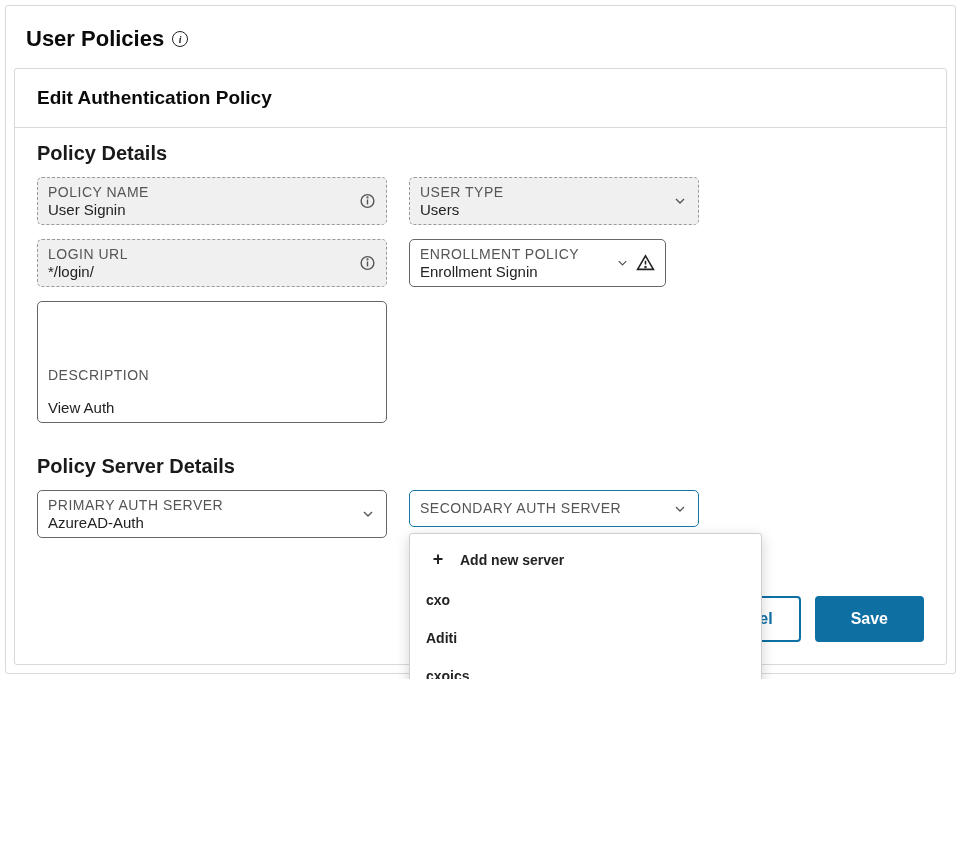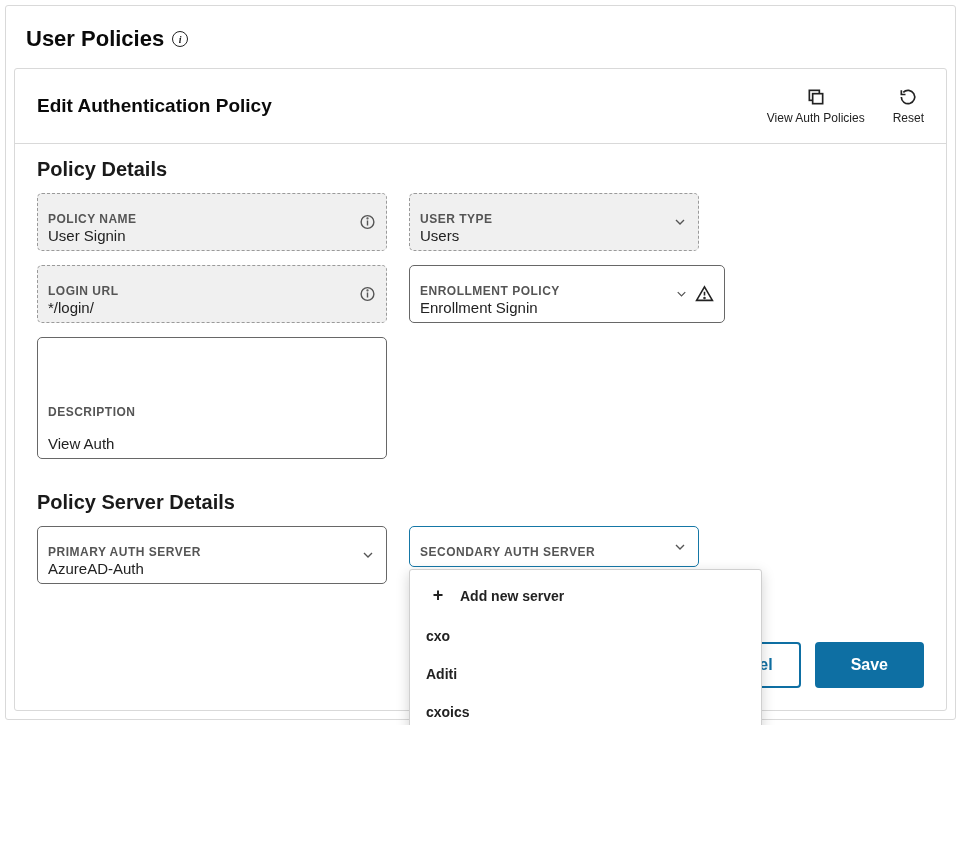--- a/index.html
+++ b/index.html
@@ -12,27 +12,27 @@
 .panel-head { display: flex; align-items: center; justify-content: space-between; border-bottom: 1px solid #d9d9d9; padding: 18px 22px; }
 .panel-head h2 { font-size: 19px; font-weight: 700; color: #0a0a0a; }
 .actions { display: flex; gap: 28px; align-items: flex-start; }
 .action { display: flex; flex-direction: column; align-items: center; cursor: pointer; font-size: 12px; color: #222; gap: 4px; }
 .action .icon { width: 20px; height: 20px; display: flex; align-items: center; justify-content: center; }
 .section { padding: 14px 22px 4px 22px; }
 .section-title { font-size: 20px; font-weight: 700; margin-bottom: 12px; }
 .row { display: flex; gap: 22px; margin-bottom: 14px; flex-wrap: wrap; }
 .field { position: relative; border: 1px solid #676767; border-radius: 5px; background: #fff; padding: 6px 10px 6px 10px; min-height: 37px; display: flex; flex-direction: column; justify-content: center; }
 .field.disabled { background: #f0f0f0; border: 1px dashed #9a9a9a; }
-.field-label { font-size: 12px; letter-spacing: 0.5px; color: #555; text-transform: uppercase; font-weight: 700; margin-top: 12px; }
+.field-label { font-size: 14px; letter-spacing: 0.5px; color: #555; text-transform: uppercase; font-weight: 400; }
 .field-value { font-size: 15px; color: #222; margin-top: 1px; }
 .field .chev { position: absolute; right: 10px; top: 50%; transform: translateY(-50%); }
 .field .right-icon { position: absolute; right: 10px; top: 50%; transform: translateY(-50%); display: flex; align-items: center; gap: 6px; }
 .w-a { width: 350px; }
 .w-b { width: 290px; }
-.w-c { width: 316px; }
+.w-c { width: 257px; }
 .textarea-field { height: 122px; justify-content: flex-end; }
 .textarea-field .field-value { margin-top: 16px; }
 .select-open { border: 1.4px solid #1577a6; }
 .dropdown { position: absolute; top: 43px; left: 0; width: 353px; background: #fff; border: 1px solid #cfcfcf; box-shadow: 0 4px 14px rgba(0,0,0,.18); border-radius: 3px; z-index: 10; padding: 4px 0 10px 0; }
 .dd-item { padding: 11px 16px 11px 16px; font-size: 14px; font-weight: 700; color: #222; cursor: pointer; display: flex; align-items: center; }
 .dd-item.add { font-weight: 600; color: #222; }
 .dd-item.add .plus { font-size: 18px; font-weight: 700; width: 24px; text-align: center; margin-right: 10px; }
 .dd-item.highlight { background: #e5eff2; }
 .highlight-box { position: absolute; border: 3px solid #e30000; pointer-events: none; z-index: 20; }
 .footer-btns { display: flex; justify-content: flex-end; gap: 14px; padding: 0 22px 22px 22px; margin-top: 40px; }
@@ -47,40 +47,20 @@
 
 <div class="outer">
   <div class="header">
     <h1>User Policies</h1>
     <span class="info-icon-sm">i</span>
   </div>
 
   <div class="panel">
     <div class="panel-head">
       <h2>Edit Authentication Policy</h2>
-      <div class="actions">
-        <div class="action">
-          <span class="icon">
-            <svg viewBox="0 0 24 24" width="20" height="20" fill="none" stroke="#222" stroke-width="2">
-                <rect x="4" y="4" width="12" height="12"></rect>
-                <rect x="8" y="8" width="12" height="12" fill="#fff"></rect>
-              </svg>
-          </span>
-          <span>View Auth Policies</span>
-        </div>
-        <div class="action">
-          <span class="icon">
-            <svg viewBox="0 0 24 24" width="20" height="20" fill="none" stroke="#222" stroke-width="2">
-                <path d="M4 12a8 8 0 1 0 2.3-5.6"></path>
-                <path d="M4 4v5h5"></path>
-              </svg>
-          </span>
-          <span>Reset</span>
-        </div>
-      </div>
     </div>
 
     <div class="section">
       <div class="section-title">Policy Details</div>
 
       <div class="row">
         <div class="field disabled w-a">
           <span class="field-label">POLICY NAME</span>
           <span class="field-value">User Signin</span>
           <span class="right-icon">

